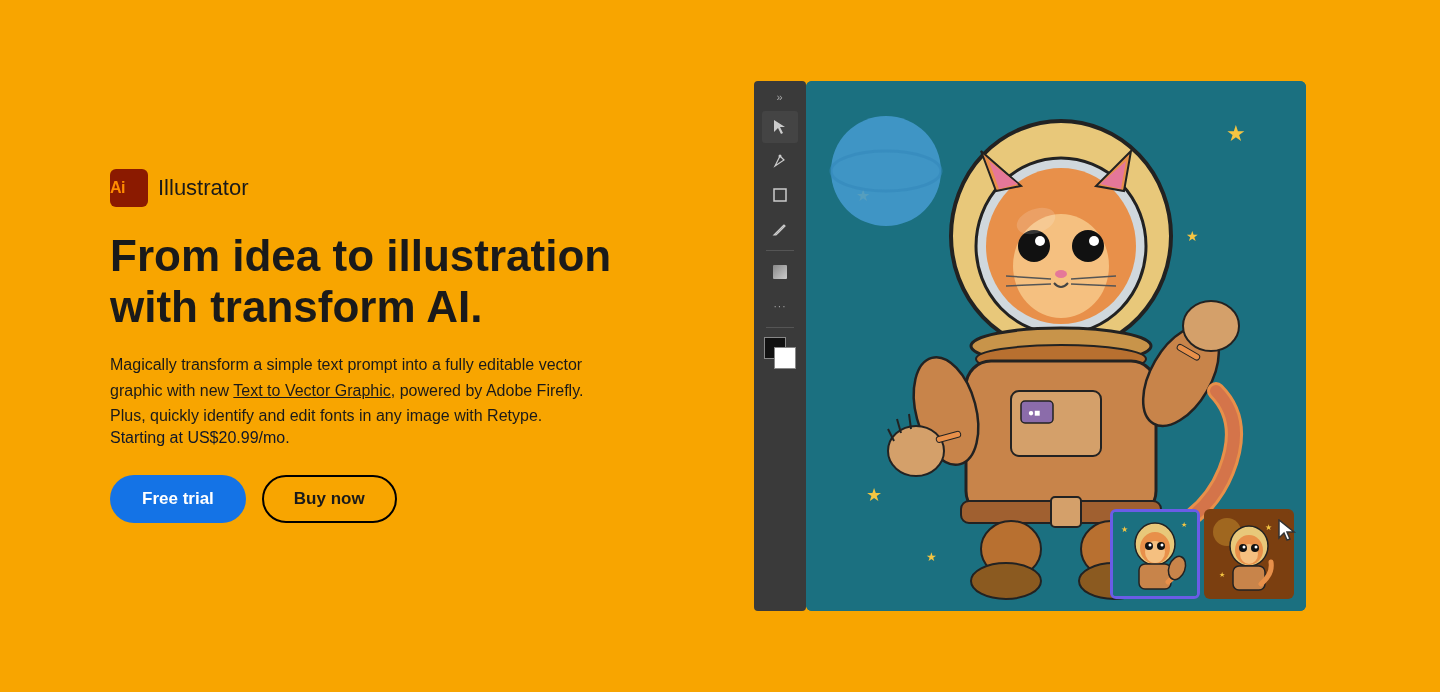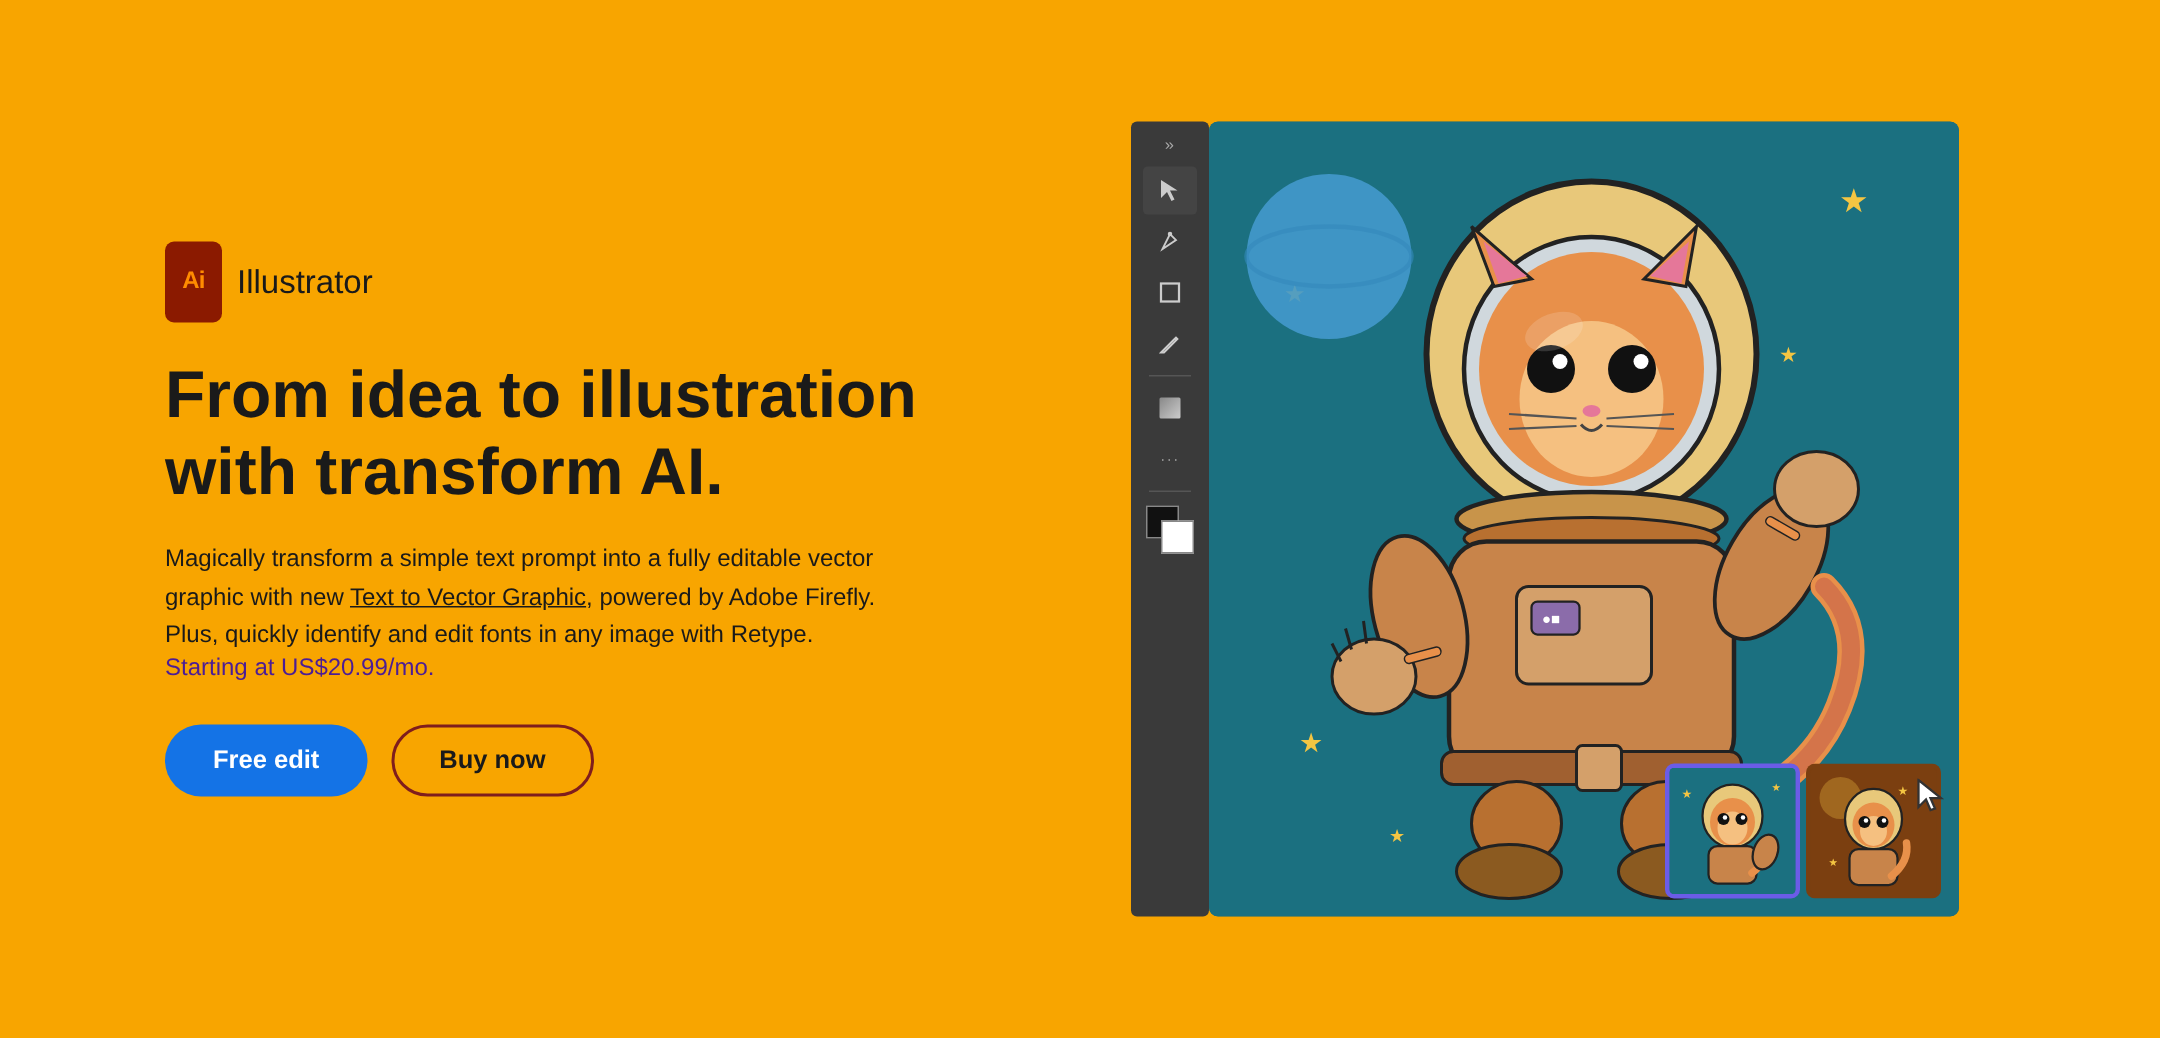--- a/index.html
+++ b/index.html
@@ -32,26 +32,25 @@
 
     .brand-row {
       display: flex;
       align-items: center;
       gap: 10px;
       margin-bottom: 24px;
     }
 
     .ai-icon {
       width: 38px;
-      height: 54px;
+      height: 38px;
       background: #8B1A00;
       border-radius: 6px;
       display: flex;
       align-items: center;
-      justify-content: center;
       flex-shrink: 0;
     }
 
     .ai-icon-text {
       color: #FF8C00;
       font-size: 16px;
       font-weight: 700;
       letter-spacing: -0.5px;
     }
 
@@ -77,21 +76,21 @@
       max-width: 510px;
     }
 
     .description a {
       color: #1a1a1a;
       text-decoration: underline;
     }
 
     .price-text {
       font-size: 16px;
-      color: #4c1d95;
+      color: #0f172a;
       margin-bottom: 28px;
     }
 
     .cta-row {
       display: flex;
       align-items: center;
       gap: 16px;
     }
 
     .btn-free-trial {
@@ -102,21 +101,21 @@
       padding: 14px 32px;
       font-size: 17px;
       font-weight: 600;
       cursor: pointer;
       white-space: nowrap;
     }
 
     .btn-buy-now {
       background: transparent;
       color: #1a1a1a;
-      border: 2px solid #7f1d1d;
+      border: 2px solid #000000;
       border-radius: 50px;
       padding: 12px 30px;
       font-size: 17px;
       font-weight: 600;
       cursor: pointer;
       white-space: nowrap;
     }
 
     
     .right-content {
@@ -278,21 +277,21 @@
 
     <h1 class="headline">From idea to illustration with transform AI.</h1>
 
     <p class="description">
       <span>Magically transform a simple text prompt into a fully editable vector graphic with new </span><a href="#">Text to Vector Graphic</a><span>, powered by Adobe Firefly. Plus, quickly identify and edit fonts in any image with Retype.</span>
     </p>
 
     <p class="price-text">Starting at US$20.99/mo.</p>
 
     <div class="cta-row">
-      <button class="btn-free-trial">Free edit</button>
+      <button class="btn-free-trial">Free trial</button>
       <button class="btn-buy-now">Buy now</button>
     </div>
 
   </div>
 
   <div class="right-content">
 
     <div class="toolbar-panel">
       <div class="toolbar-expand">»</div>
 

